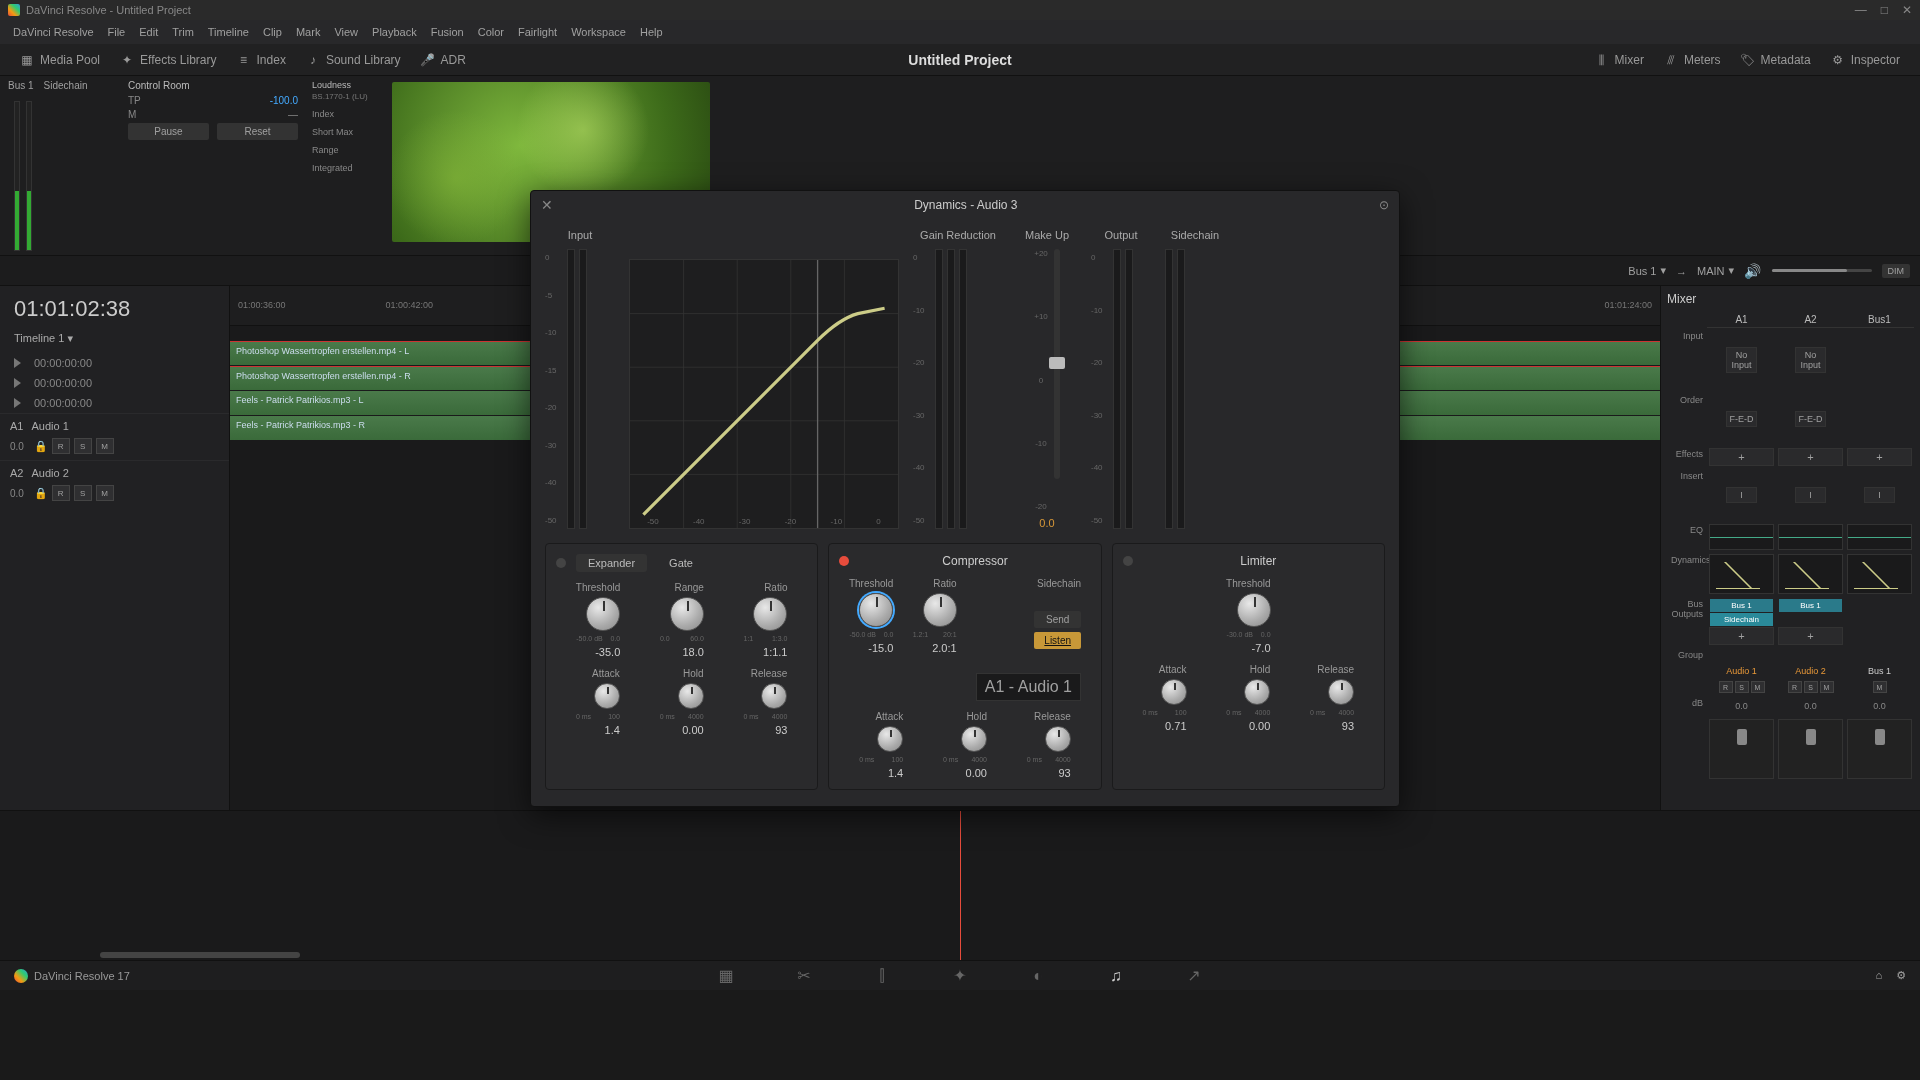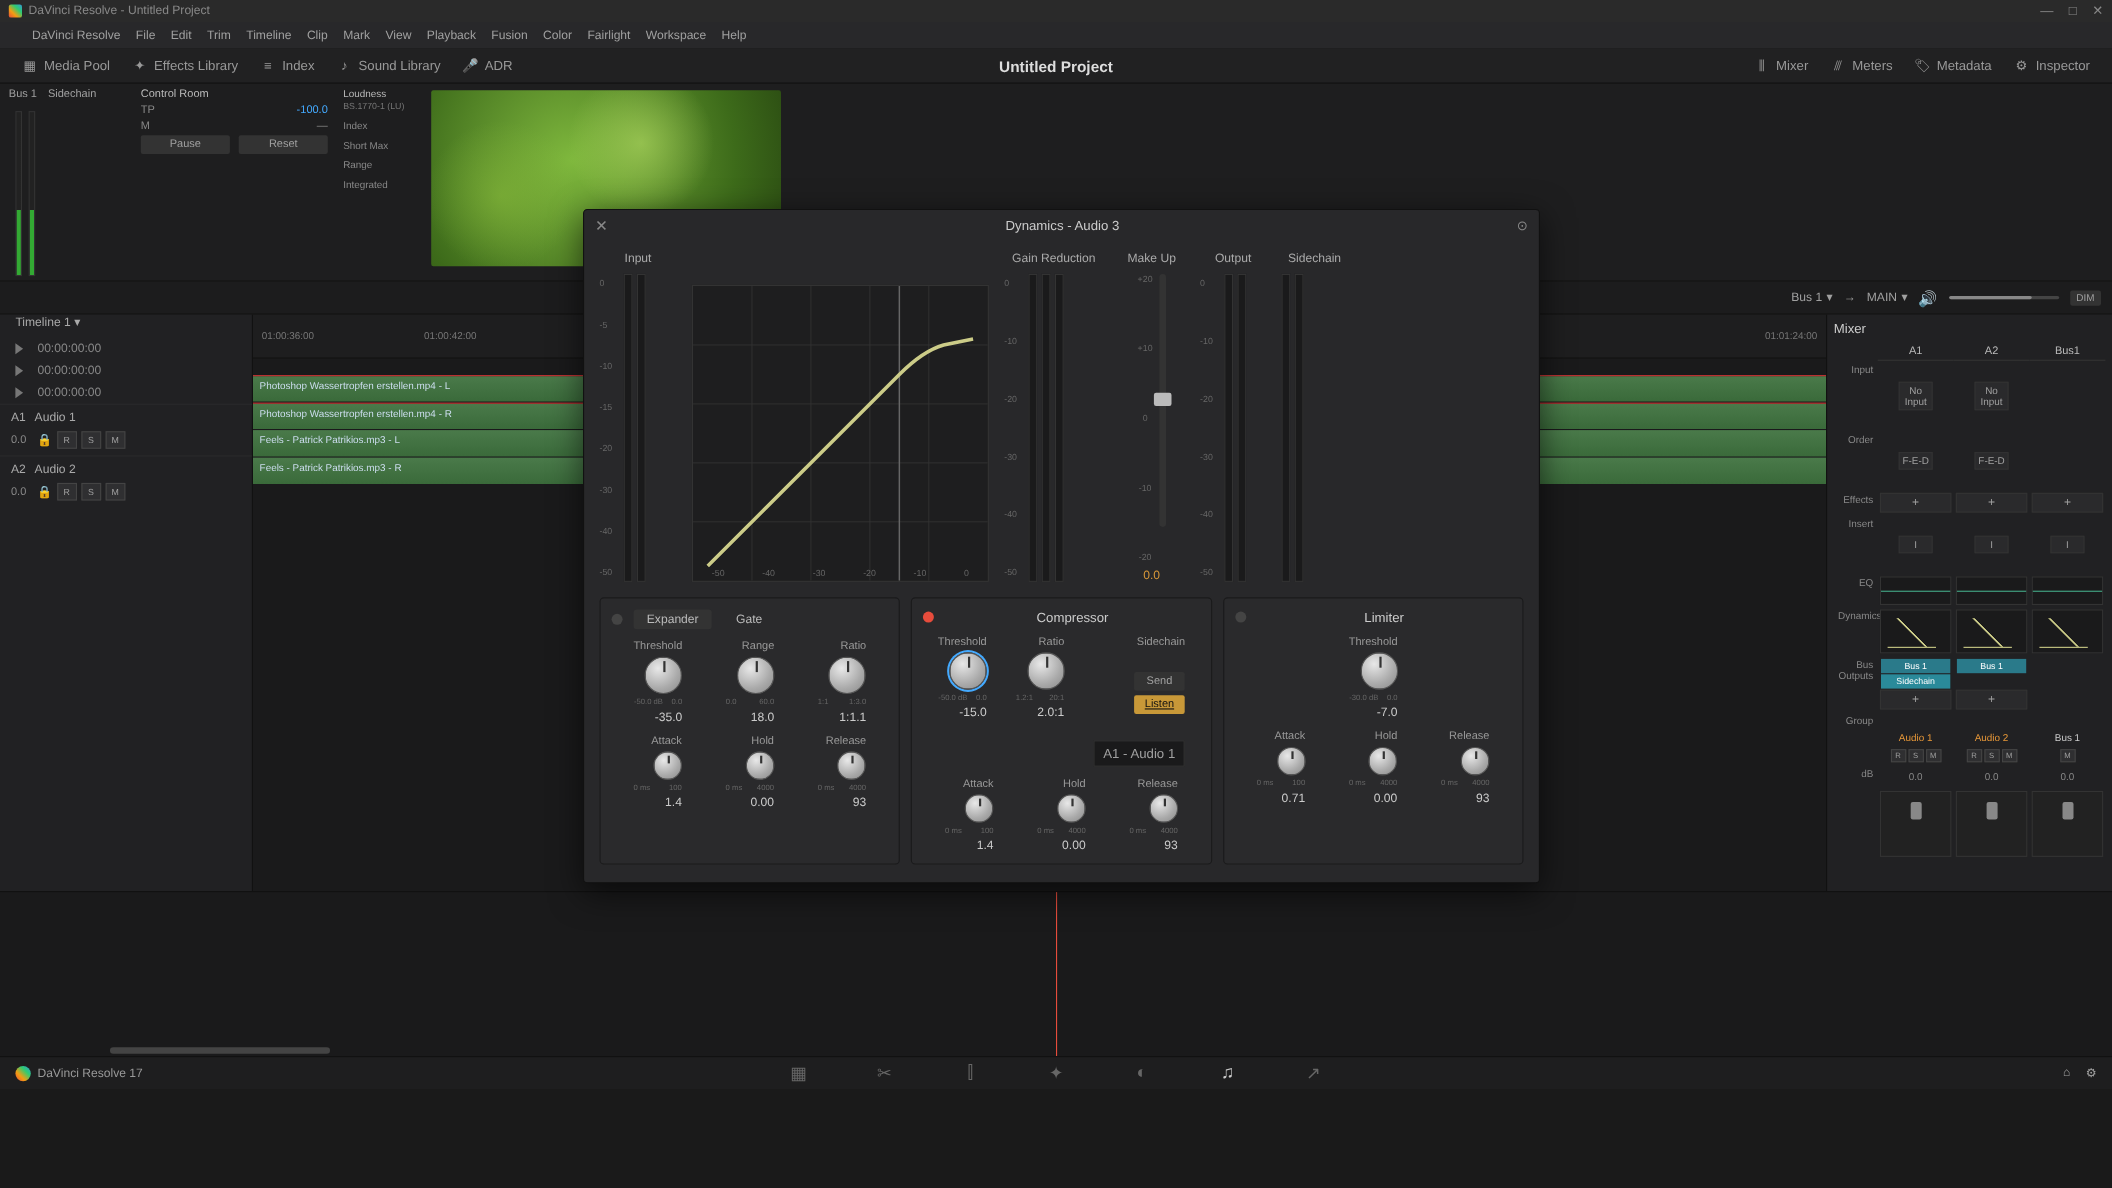--- a/index.html
+++ b/index.html
@@ -5,21 +5,21 @@
 * { margin:0; padding:0; box-sizing:border-box; font-family:Arial,sans-serif; user-select:none; }
 body { background:#1a1a1a; color:#a0a0a0; font-size:11px; width:1920px; height:1080px; overflow:hidden; position:relative; }
 
 
 .titlebar { height:20px; background:#2a2a2a; display:flex; align-items:center; padding:0 8px; font-size:11px; color:#888; }
 .titlebar .logo { width:12px; height:12px; background:linear-gradient(45deg,#e74c3c,#f39c12,#2ecc71,#3498db); border-radius:2px; margin-right:6px; }
 .win-controls { margin-left:auto; display:flex; gap:14px; }
 .win-controls span { cursor:pointer; font-size:12px; }
 
 
-.menubar { height:24px; background:#28282a; display:flex; align-items:center; padding:0 22px; font-size:11px; }
+.menubar { height:24px; background:#28282a; display:flex; align-items:center; padding:0 6px; font-size:11px; }
 .menubar .menu-item { padding:0 7px; cursor:pointer; }
 
 
 .toolbar { height:32px; background:#212122; border-bottom:1px solid #111; display:flex; align-items:center; padding:0 10px; position:relative; }
 .toolbar .tool-btn { display:flex; align-items:center; gap:6px; padding:0 10px; cursor:pointer; font-size:12px; color:#999; }
 .tool-btn .ico { width:14px; height:14px; display:flex; align-items:center; justify-content:center; }
 .toolbar .project { position:absolute; left:50%; transform:translateX(-50%); color:#ddd; font-size:14px; font-weight:bold; }
 .toolbar .right-tools { margin-left:auto; display:flex; }
 
 
@@ -138,21 +138,21 @@
 .knob-unit .klabel { font-size:10px; color:#999; }
 .knob { width:34px; height:34px; border-radius:50%; background:radial-gradient(circle at 35% 30%,#e8e8e8,#aaa 60%,#888); border:1px solid #555; position:relative; cursor:pointer; }
 .knob::after { content:""; position:absolute; left:50%; top:3px; width:2px; height:10px; background:#333; transform-origin:50% 14px; }
 .knob.sm { width:26px; height:26px; }
 .knob.sm::after { height:7px; transform-origin:50% 10px; }
 .kscale { font-size:7px; color:#666; display:flex; justify-content:space-between; width:44px; }
 .kval { font-size:11px; color:#ccc; }
 .sc-btns { display:flex; flex-direction:column; gap:4px; margin-top:18px; }
 .sc-btn { background:#333; padding:3px 10px; font-size:10px; border-radius:2px; text-align:center; cursor:pointer; }
 .sc-btn.active { background:#c89838; color:#111;text-decoration:underline; }
-.sidechain-dd { background:#1a1a1b; padding:4px 8px; font-size:12px; margin-top:20px; border:1px solid #333; cursor:pointer; }
+.sidechain-dd { background:#1a1a1b; padding:4px 8px; font-size:16px; margin-top:20px; border:1px solid #333; cursor:pointer; }
 </style>
 </head>
 <body>
 
 <div class="titlebar">
   <div class="logo"></div>
   <span>DaVinci Resolve - Untitled Project</span>
   <div class="win-controls">
     <span>—</span>
     <span>□</span>
@@ -273,20 +273,21 @@
       </div>
     <span style="font-size:14px">🔊</span>
     <div class="vol-slider"></div>
     <span class="dim-btn">DIM</span>
   </div>
 </div>
 
 <div class="main">
 
   <div class="timeline-panel">
+    <div class="tc-big">01:01:02:38</div>
     <div class="tl-dropdown"><span>Timeline 1</span> ▾</div>
     <div class="tc-row">
         <div class="play-ico"></div>
         <span>00:00:00:00</span>
       </div>
     <div class="tc-row">
         <div class="play-ico"></div>
         <span>00:00:00:00</span>
       </div>
     <div class="tc-row">

